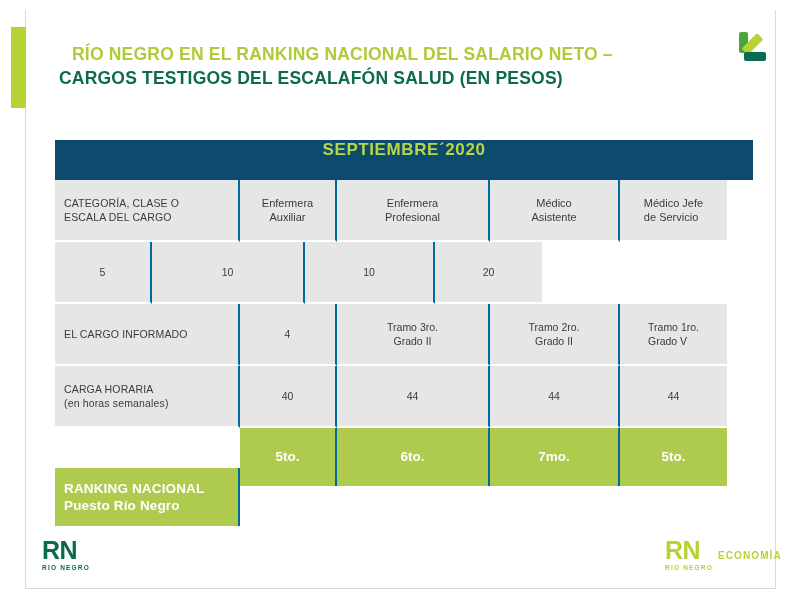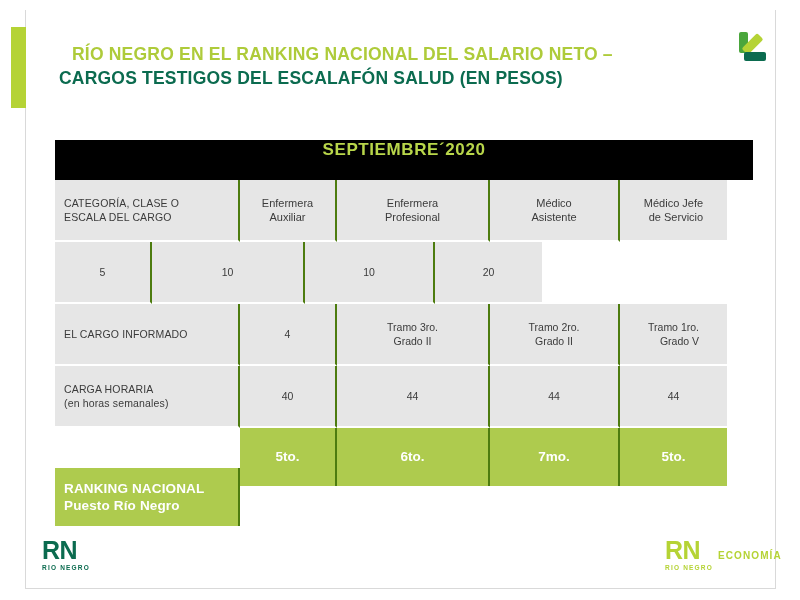--- a/index.html
+++ b/index.html
@@ -78,54 +78,54 @@
   
   .table {
     position: absolute;
     left: 55px;
     top: 140px;
     width: 698px;
     border-collapse: separate;
     border-spacing: 0;
   }
   .table-header {
-    background: #000000;
+    background: #0c4a6e;
     height: 40px;
     text-align: center;
     color: #b8d64a;
     font-size: 17px;
     font-weight: bold;
     letter-spacing: 0.6px;
   }
   .row {
     display: flex;
     width: 698px;
   }
   .cell {
     background: #e6e6e6;
-    border-right: 2px solid #4d7c0f;
+    border-right: 2px solid #0369a1;
     border-bottom: 2px solid #ffffff;
     box-sizing: border-box;
     display: flex;
     align-items: center;
     font-size: 10.5px;
     color: #3b3b3b;
     line-height: 14px;
   }
   .cell:last-child { border-right: none; }
 
   .c-label {
     width: 185px;
     padding-left: 9px;
     letter-spacing: 0.15px;
   }
   .c1 { width: 97px;  justify-content: center; text-align: center; }
   .c2 { width: 153px; justify-content: center; text-align: center; }
   .c3 { width: 130px; justify-content: center; text-align: center; }
-  .c4 { width: 107px; justify-content: center; text-align: right; }
+  .c4 { width: 107px; justify-content: center; text-align: left; }
 
   .row-cat  .cell { height: 62px; }
   .row-cat .c1, .row-cat .c2, .row-cat .c3, .row-cat .c4 { font-size: 11px; }
 
   .row-ant  .cell { height: 62px; }
   .row-esp  .cell { height: 62px; }
   .row-carga .cell { height: 62px; }
 
   .row-rank .cell {
     height: 58px;

